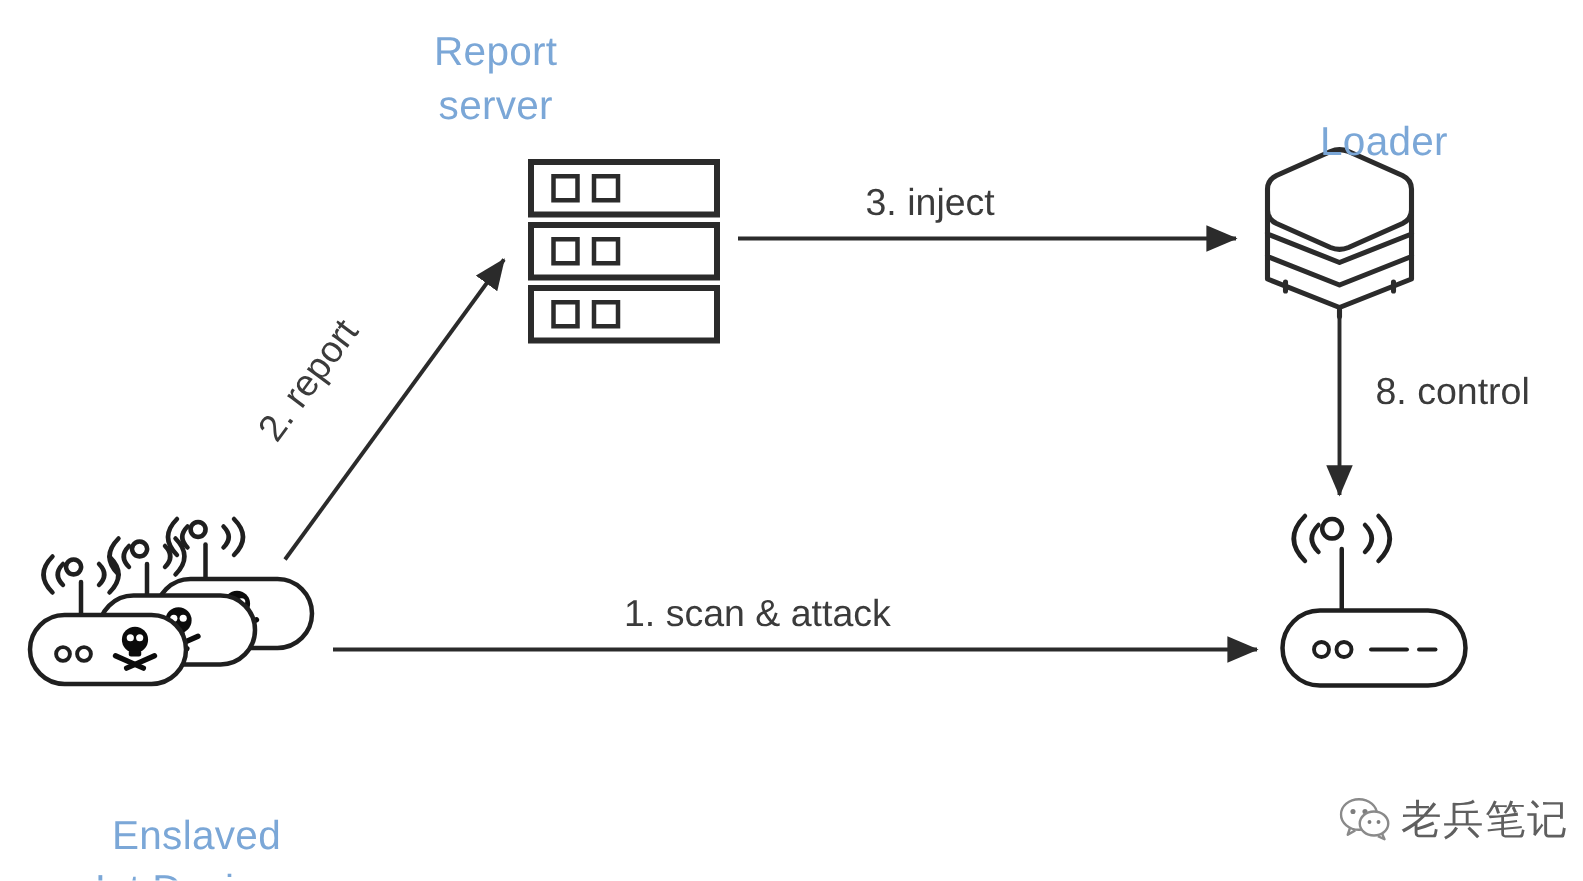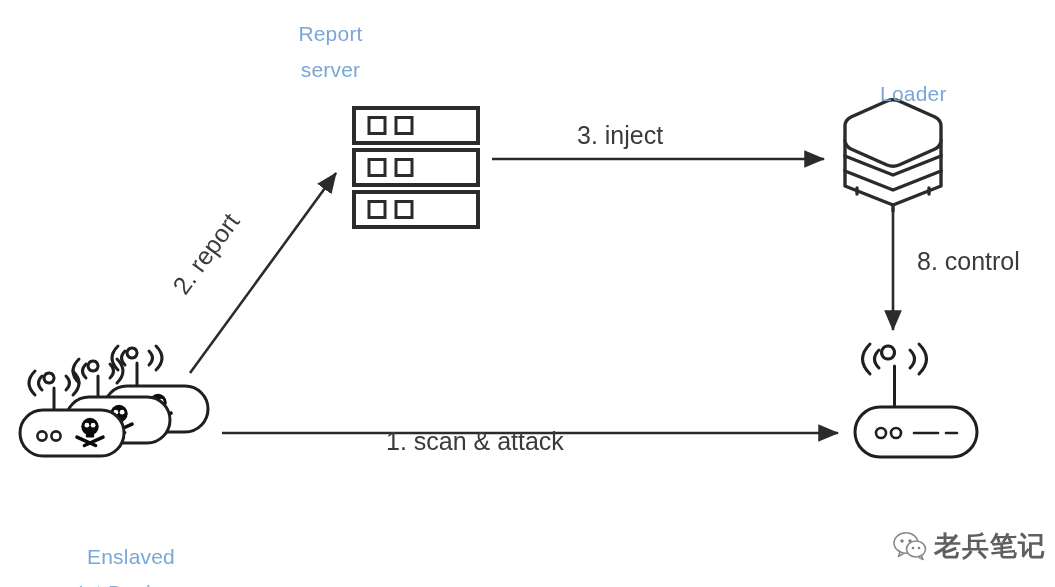--- a/index.html
+++ b/index.html
@@ -3,42 +3,42 @@
 <meta charset="utf-8">
 <style>
   html,body{margin:0;padding:0;background:#ffffff;}
   body{
     font-family:"Liberation Sans","DejaVu Sans",sans-serif;
     width:1055px;height:587px;overflow:hidden;position:relative;
   }
   #stage{position:relative;width:1055px;height:587px;background:#fff;}
   svg.layer{position:absolute;left:0;top:0;width:1055px;height:587px;}
   .blue-label{
-    position:absolute;color:#7BA7D7;font-size:21px;line-height:36px;
+    position:absolute;color:#7BA7D7;font-size:27px;line-height:36px;
     text-align:center;letter-spacing:.2px;white-space:pre-line;
     font-family:"Liberation Sans","DejaVu Sans",sans-serif;
   }
   .step-label{
     position:absolute;color:#3b3b3b;font-size:25px;line-height:30px;
     white-space:nowrap;font-family:"Liberation Sans","DejaVu Sans",sans-serif;
   }
   #lbl-report-server{left:238px;top:16px;width:185px;}
   #lbl-loader{left:880px;top:76px;width:210px;text-align:left;}
   #lbl-enslaved{left:16px;top:495px;width:230px;margin-top:44px;}
   #lbl-vulnerable{left:820px;top:495px;width:200px;}
-  #lbl-step1{left:386px;top:394px;margin-top:32px;}
+  #lbl-step1{left:416px;top:394px;}
   #lbl-step3{left:577px;top:120px;}
   #lbl-step4{left:917px;top:246px;}
   #lbl-step2{
     left:178px;top:276px;transform:rotate(-53.5deg);
     transform-origin:left center;
   }
   #watermark{
     position:absolute;left:893px;top:521px;width:160px;height:50px;
-    display:flex;align-items:center;gap:7px;opacity:.88;font-weight:bold;
+    display:flex;align-items:center;gap:7px;opacity:.88;
   }
   #wm-text{
     font-family:"DejaVu Sans",sans-serif;font-size:27px;color:#4a4a4a;
     letter-spacing:1px;white-space:nowrap;
   }
 </style>
 </head>
 <body>
 
 <div id="stage">

